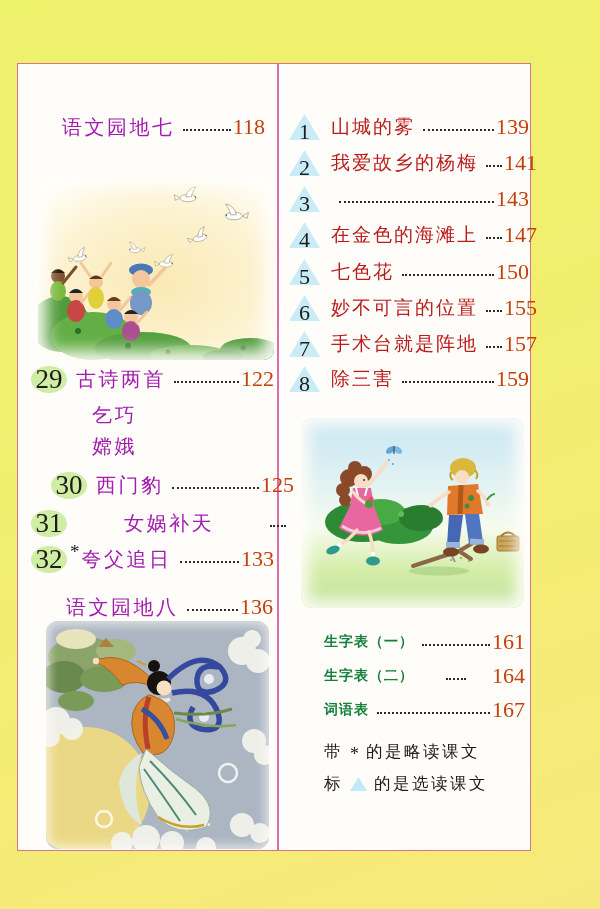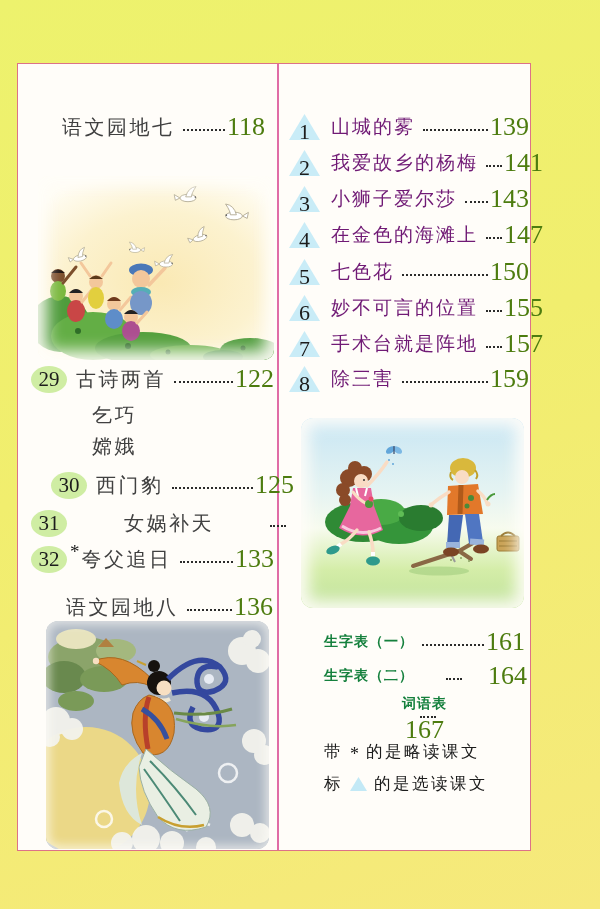--- a/index.html
+++ b/index.html
@@ -7,26 +7,26 @@
     width:600px;height:909px;position:relative;overflow:hidden;
     background:linear-gradient(160deg,#edf26d 0%,#f1ee6e 45%,#f6e97c 100%);
     font-family:"Liberation Serif",serif;color:#1c1c1c;
   }
   .page{
     position:absolute;left:17px;top:63px;width:514px;height:788px;
     background:#fffdf9;border:1.6px solid #dd7287;box-sizing:border-box;
   }
   .divider{position:absolute;left:259px;top:0;bottom:0;width:2px;background:#e06ca6;}
   .row{position:absolute;display:flex;align-items:center;height:30px;}
-  .lbl{font-size:20px;letter-spacing:2.5px;white-space:nowrap;color:#404040;}
-  .lbl-sm{font-size:19px;letter-spacing:2px;white-space:nowrap;color:#701a75;}
+  .lbl{font-size:20px;letter-spacing:2.5px;white-space:nowrap;color:#a21caf;}
+  .lbl-sm{font-size:19px;letter-spacing:2px;white-space:nowrap;color:#b91c1c;}
   .dots{flex:1;height:0;border-bottom:2.6px dotted #2b2b2b;margin:0 2px 0 8px;position:relative;top:3px;min-width:16px;}
-  .pnum{font-size:26px;color:#4d7c0f;}
+  .pnum{font-size:22px;color:#c2410c;}
   .ebadge{width:36px;height:27px;border-radius:50%;background:#cfeda3;display:flex;align-items:center;justify-content:center;
-    font-size:21px;margin-right:9px;flex:none;}
+    font-size:27px;margin-right:9px;flex:none;}
   .star{font-size:19px;position:relative;top:-7px;margin:0 2px 0 -6px;}
   .tbadge{position:relative;width:31px;height:26px;flex:none;margin-right:11px;}
   .tbadge .shape{position:absolute;left:0;top:0;right:0;bottom:0;background:#c9ecf7;
     clip-path:polygon(50% 0,0 100%,100% 100%);}
   .tbadge .n{position:absolute;left:0;right:0;bottom:-3px;text-align:center;font-size:22px;line-height:1;}
   .app-lbl{font-family:"Liberation Sans",sans-serif;font-weight:bold;font-size:14px;letter-spacing:1px;white-space:nowrap;color:#15803d;}
   .note{position:absolute;left:306px;height:24px;display:flex;align-items:center;gap:7px;
     font-size:16.5px;letter-spacing:2.5px;white-space:nowrap;}
   .sym-star{font-size:18px;letter-spacing:0;position:relative;top:2px;}
   .tri-glyph{width:17px;height:14px;background:#c3e9f6;clip-path:polygon(50% 0,0 100%,100% 100%);display:inline-block;flex:none;}
@@ -242,21 +242,20 @@
         </span>
       <span class="lbl-sm">我爱故乡的杨梅</span>
       <span class="dots"></span>
       <span class="pnum">141</span>
     </div>
     <div class="row" style="left:271px;top:120px;width:240px;">
       <span class="tbadge">
           <span class="shape"></span>
           <span class="n">3</span>
         </span>
-      <span class="lbl-sm">小狮子爱尔莎</span>
       <span class="dots"></span>
       <span class="pnum">143</span>
     </div>
     <div class="row" style="left:271px;top:156px;width:240px;">
       <span class="tbadge">
           <span class="shape"></span>
           <span class="n">4</span>
         </span>
       <span class="lbl-sm">在金色的海滩上</span>
       <span class="dots"></span>
@@ -391,21 +390,21 @@
     <div class="row" style="left:306px;top:563px;width:201px;">
       <span class="app-lbl">生字表（一）</span>
       <span class="dots"></span>
       <span class="pnum">161</span>
     </div>
     <div class="row" style="left:306px;top:597px;width:201px;gap:24px;">
       <span class="app-lbl">生字表（二）</span>
       <span class="dots"></span>
       <span class="pnum">164</span>
     </div>
-    <div class="row" style="left:306px;top:631px;width:201px;flex-direction:column;">
+    <div class="row" style="left:306px;top:631px;width:201px;">
       <span class="app-lbl">词语表</span>
       <span class="dots"></span>
       <span class="pnum">167</span>
     </div>
 
     <div class="note" style="top:676px;">
       <span>带</span>
       <span class="sym-star">*</span>
       <span>的是略读课文</span>
     </div>

